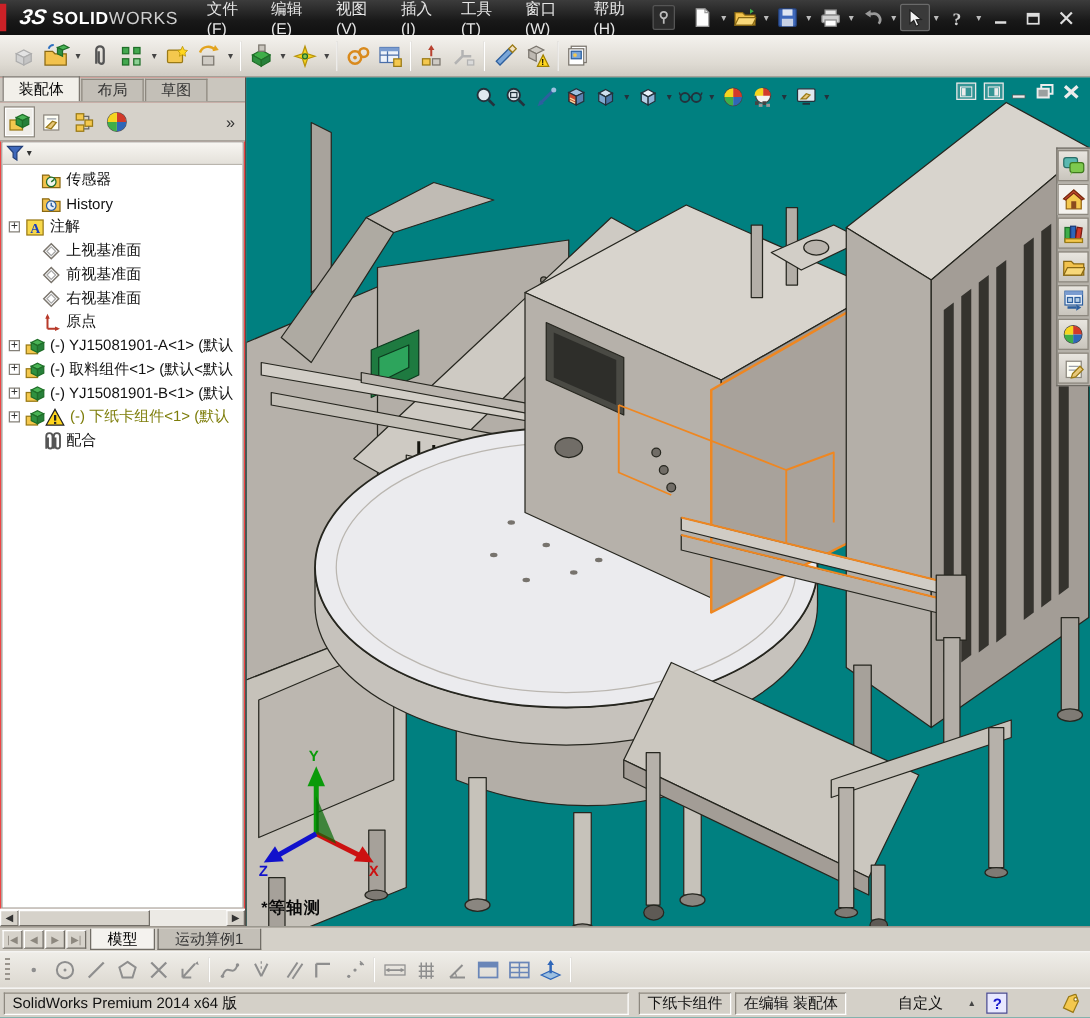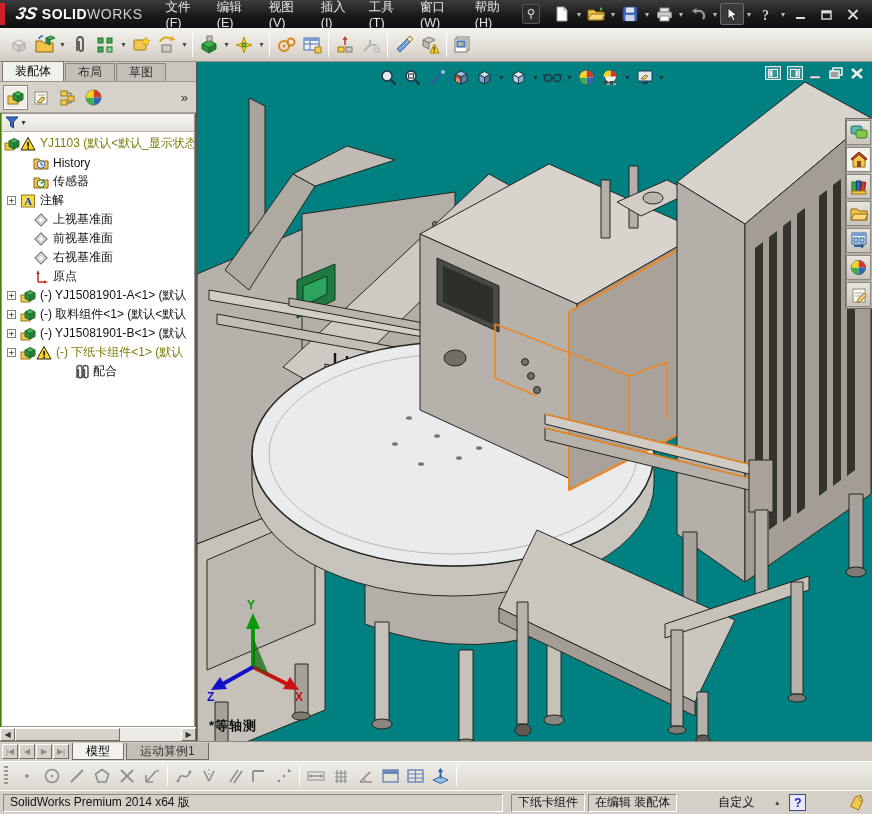--- a/index.html
+++ b/index.html
@@ -25,21 +25,21 @@
   .qabtn.pressed{border:1px solid #6a6a6a;background:#3a3a3a;}
   .dd{width:10px;color:#bbb;font-size:8px;text-align:center;}
   .winctl{margin-left:auto;display:flex;align-items:center;margin-right:6px;}
   .winbtn{width:26px;height:18px;display:flex;align-items:center;justify-content:center;color:#ddd;}
   
   .toolbar2{left:0;top:28px;width:872px;height:34px;background:linear-gradient(#f4f2ee,#dedad2 70%,#cfcbc3);border-bottom:1px solid #979289;display:flex;align-items:center;padding-left:6px;}
   .tbtn{width:26px;height:26px;display:flex;align-items:center;justify-content:center;border-radius:2px;}
   .tsep{width:1px;height:24px;background:#a9a49c;border-right:1px solid #fff;margin:0 3px;}
   .dd2{width:9px;color:#444;font-size:8px;text-align:center;}
   
-  .leftpanel{left:0;top:62px;width:197px;height:679px;background:#4d7c0f;border-right:1px solid #55504a;display:flex;flex-direction:column;}
+  .leftpanel{left:0;top:62px;width:197px;height:679px;background:#ef4444;border-right:1px solid #55504a;display:flex;flex-direction:column;}
   .cmdtabs{height:20px;display:flex;align-items:flex-end;background:#cac6be;padding-left:2px;border-bottom:1px solid #9a958d;}
   .ctab{height:18px;padding:0 12px;display:flex;align-items:center;font-size:12px;border:1px solid #8d887f;border-bottom:none;background:#c3bfb7;margin-right:1px;color:#333;}
   .ctab.active{background:#f2f0ea;height:20px;color:#000;border-color:#7c7770;}
   .fmtabs{height:31px;display:flex;align-items:center;background:#d6d2ca;border-bottom:1px solid #a9a49c;padding-left:3px;}
   .fmbtn{width:25px;height:25px;display:flex;align-items:center;justify-content:center;border:1px solid transparent;margin-right:1px;}
   .fmbtn.active{background:#efedе8;background:#efede8;border:1px solid #8d887f;box-shadow:inset 0 0 0 1px #fff;}
   .fmchevron{margin-left:auto;margin-right:8px;color:#333;font-size:13px;}
   .treewrap{flex:1;background:#fff;border:1px solid #9a958d;margin:0 1px;display:flex;flex-direction:column;overflow:hidden;}
   .filterrow{height:18px;background:linear-gradient(#f8f6f2,#e4e1da);border-bottom:1px solid #b9b5ad;display:flex;align-items:center;padding-left:3px;}
   .tree{flex:1;padding-top:2px;}
@@ -342,168 +342,150 @@
     <div class="fmchevron">»</div>
   </div>
   <div class="treewrap">
     <div class="filterrow">
       <svg width="14" height="13" viewBox="0 0 14 13">
           <path d="M1,1 h12 l-4.5,5 v6 l-3,-2 v-4 z" fill="#3e68bb" stroke="#24407a"></path>
         </svg>
       <span class="dd2" style="color:#333;">▾</span>
     </div>
     <div class="tree">
-      <div class="trow" style="padding-left:2px;">
+      <div class="trow" style="padding-left:18px;">
+        <span class="noexpand"></span>
+        <span class="ticon">
+            <svg width="16" height="16" viewBox="0 0 16 16">
+              <path d="M1,4 h5 l1.5,2 h7.5 v8 h-14 z" fill="#f2c24d" stroke="#8a6914"></path>
+              <circle cx="8" cy="9.5" r="3.8" fill="#eef6ee" stroke="#1f6e28"></circle>
+              <path d="M8,9.5 L10.5,7.5" stroke="#1f6e28" stroke-width="1.2"></path>
+            </svg>
+          </span>
+        <span class="lbl">传感器</span>
+      </div>
+      <div class="trow" style="padding-left:18px;">
+        <span class="noexpand"></span>
+        <span class="ticon">
+            <svg width="16" height="16" viewBox="0 0 16 16">
+              <path d="M1,4 h5 l1.5,2 h7.5 v8 h-14 z" fill="#f2c24d" stroke="#8a6914"></path>
+              <circle cx="8" cy="9.5" r="3.8" fill="#e8f0fa" stroke="#2d5f9e"></circle>
+              <path d="M8,7.2 v2.3 l1.8,1" fill="none" stroke="#2d5f9e" stroke-width="1.1"></path>
+            </svg>
+          </span>
+        <span class="lbl">History</span>
+      </div>
+      <div class="trow" style="padding-left:5px;">
+        <span class="expand">+</span>
+        <span class="ticon">
+            <svg width="16" height="16" viewBox="0 0 16 16">
+              <rect x="1.5" y="2" width="13" height="12" fill="#f8d94c" stroke="#9a7a16"></rect>
+              <text x="4.2" y="12" font-size="11" font-weight="bold" fill="#1a3fbf" font-family="Liberation Serif,serif">A</text>
+            </svg>
+          </span>
+        <span class="lbl">注解</span>
+      </div>
+      <div class="trow" style="padding-left:18px;">
+        <span class="noexpand"></span>
+        <span class="ticon">
+            <svg width="16" height="16" viewBox="0 0 16 16">
+              <polygon points="8,2 14,8 8,14 2,8" fill="none" stroke="#7b766e" stroke-width="1.2"></polygon>
+              <polygon points="8,4.5 11.5,8 8,11.5 4.5,8" fill="none" stroke="#a8a8a8"></polygon>
+            </svg>
+          </span>
+        <span class="lbl">上视基准面</span>
+      </div>
+      <div class="trow" style="padding-left:18px;">
+        <span class="noexpand"></span>
+        <span class="ticon">
+            <svg width="16" height="16" viewBox="0 0 16 16">
+              <polygon points="8,2 14,8 8,14 2,8" fill="none" stroke="#7b766e" stroke-width="1.2"></polygon>
+              <polygon points="8,4.5 11.5,8 8,11.5 4.5,8" fill="none" stroke="#a8a8a8"></polygon>
+            </svg>
+          </span>
+        <span class="lbl">前视基准面</span>
+      </div>
+      <div class="trow" style="padding-left:18px;">
+        <span class="noexpand"></span>
+        <span class="ticon">
+            <svg width="16" height="16" viewBox="0 0 16 16">
+              <polygon points="8,2 14,8 8,14 2,8" fill="none" stroke="#7b766e" stroke-width="1.2"></polygon>
+              <polygon points="8,4.5 11.5,8 8,11.5 4.5,8" fill="none" stroke="#a8a8a8"></polygon>
+            </svg>
+          </span>
+        <span class="lbl">右视基准面</span>
+      </div>
+      <div class="trow" style="padding-left:18px;">
+        <span class="noexpand"></span>
+        <span class="ticon">
+            <svg width="16" height="16" viewBox="0 0 16 16">
+              <line x1="5" y1="13" x2="5" y2="3" stroke="#b83a2a" stroke-width="1.6"></line>
+              <polygon points="5,1 3.2,5 6.8,5" fill="#b83a2a"></polygon>
+              <line x1="5" y1="13" x2="13" y2="13" stroke="#b83a2a" stroke-width="1.6"></line>
+              <polygon points="15,13 11,11.2 11,14.8" fill="#b83a2a"></polygon>
+            </svg>
+          </span>
+        <span class="lbl">原点</span>
+      </div>
+      <div class="trow" style="padding-left:5px;">
+        <span class="expand">+</span>
         <span class="ticon">
             <svg width="16" height="16" viewBox="0 0 16 16">
               <rect x="1" y="7" width="9" height="7" fill="#f4c84e" stroke="#9a7a16"></rect>
               <polygon points="5,5 10,2.5 15,5 10,7.5" fill="#49b355" stroke="#1f6e28"></polygon>
               <polygon points="5,5 10,7.5 10,13 5,10.5" fill="#2f9140" stroke="#1f6e28"></polygon>
               <polygon points="15,5 10,7.5 10,13 15,10.5" fill="#27803a" stroke="#1f6e28"></polygon>
             </svg>
           </span>
-        <span class="ticon">
-            <svg width="16" height="16" viewBox="0 0 16 16">
-              <polygon points="8,1.5 15,14 1,14" fill="#ffd61e" stroke="#222"></polygon>
-              <rect x="7.2" y="6" width="1.8" height="4.5" fill="#222"></rect>
-              <rect x="7.2" y="11.5" width="1.8" height="1.6" fill="#222"></rect>
-            </svg>
-          </span>
-        <span class="lbl warn">YJ1103  (默认&lt;默认_显示状态</span>
-      </div>
-      <div class="trow" style="padding-left:18px;">
-        <span class="noexpand"></span>
-        <span class="ticon">
-            <svg width="16" height="16" viewBox="0 0 16 16">
-              <path d="M1,4 h5 l1.5,2 h7.5 v8 h-14 z" fill="#f2c24d" stroke="#8a6914"></path>
-              <circle cx="8" cy="9.5" r="3.8" fill="#e8f0fa" stroke="#2d5f9e"></circle>
-              <path d="M8,7.2 v2.3 l1.8,1" fill="none" stroke="#2d5f9e" stroke-width="1.1"></path>
-            </svg>
-          </span>
-        <span class="lbl">History</span>
-      </div>
-      <div class="trow" style="padding-left:18px;">
-        <span class="noexpand"></span>
-        <span class="ticon">
-            <svg width="16" height="16" viewBox="0 0 16 16">
-              <path d="M1,4 h5 l1.5,2 h7.5 v8 h-14 z" fill="#f2c24d" stroke="#8a6914"></path>
-              <circle cx="8" cy="9.5" r="3.8" fill="#eef6ee" stroke="#1f6e28"></circle>
-              <path d="M8,9.5 L10.5,7.5" stroke="#1f6e28" stroke-width="1.2"></path>
-            </svg>
-          </span>
-        <span class="lbl">传感器</span>
-      </div>
-      <div class="trow" style="padding-left:5px;">
-        <span class="expand">+</span>
-        <span class="ticon">
-            <svg width="16" height="16" viewBox="0 0 16 16">
-              <rect x="1.5" y="2" width="13" height="12" fill="#f8d94c" stroke="#9a7a16"></rect>
-              <text x="4.2" y="12" font-size="11" font-weight="bold" fill="#1a3fbf" font-family="Liberation Serif,serif">A</text>
-            </svg>
-          </span>
-        <span class="lbl">注解</span>
-      </div>
-      <div class="trow" style="padding-left:18px;">
-        <span class="noexpand"></span>
-        <span class="ticon">
-            <svg width="16" height="16" viewBox="0 0 16 16">
-              <polygon points="8,2 14,8 8,14 2,8" fill="none" stroke="#7b766e" stroke-width="1.2"></polygon>
-              <polygon points="8,4.5 11.5,8 8,11.5 4.5,8" fill="none" stroke="#a8a8a8"></polygon>
-            </svg>
-          </span>
-        <span class="lbl">上视基准面</span>
-      </div>
-      <div class="trow" style="padding-left:18px;">
-        <span class="noexpand"></span>
-        <span class="ticon">
-            <svg width="16" height="16" viewBox="0 0 16 16">
-              <polygon points="8,2 14,8 8,14 2,8" fill="none" stroke="#7b766e" stroke-width="1.2"></polygon>
-              <polygon points="8,4.5 11.5,8 8,11.5 4.5,8" fill="none" stroke="#a8a8a8"></polygon>
-            </svg>
-          </span>
-        <span class="lbl">前视基准面</span>
-      </div>
-      <div class="trow" style="padding-left:18px;">
-        <span class="noexpand"></span>
-        <span class="ticon">
-            <svg width="16" height="16" viewBox="0 0 16 16">
-              <polygon points="8,2 14,8 8,14 2,8" fill="none" stroke="#7b766e" stroke-width="1.2"></polygon>
-              <polygon points="8,4.5 11.5,8 8,11.5 4.5,8" fill="none" stroke="#a8a8a8"></polygon>
-            </svg>
-          </span>
-        <span class="lbl">右视基准面</span>
-      </div>
-      <div class="trow" style="padding-left:18px;">
-        <span class="noexpand"></span>
-        <span class="ticon">
-            <svg width="16" height="16" viewBox="0 0 16 16">
-              <line x1="5" y1="13" x2="5" y2="3" stroke="#b83a2a" stroke-width="1.6"></line>
-              <polygon points="5,1 3.2,5 6.8,5" fill="#b83a2a"></polygon>
-              <line x1="5" y1="13" x2="13" y2="13" stroke="#b83a2a" stroke-width="1.6"></line>
-              <polygon points="15,13 11,11.2 11,14.8" fill="#b83a2a"></polygon>
-            </svg>
-          </span>
-        <span class="lbl">原点</span>
+        <span class="lbl">(-) YJ15081901-A&lt;1&gt;  (默认</span>
       </div>
       <div class="trow" style="padding-left:5px;">
         <span class="expand">+</span>
         <span class="ticon">
             <svg width="16" height="16" viewBox="0 0 16 16">
               <rect x="1" y="7" width="9" height="7" fill="#f4c84e" stroke="#9a7a16"></rect>
               <polygon points="5,5 10,2.5 15,5 10,7.5" fill="#49b355" stroke="#1f6e28"></polygon>
               <polygon points="5,5 10,7.5 10,13 5,10.5" fill="#2f9140" stroke="#1f6e28"></polygon>
               <polygon points="15,5 10,7.5 10,13 15,10.5" fill="#27803a" stroke="#1f6e28"></polygon>
             </svg>
           </span>
-        <span class="lbl">(-) YJ15081901-A&lt;1&gt;  (默认</span>
+        <span class="lbl">(-) 取料组件&lt;1&gt;  (默认&lt;默认</span>
       </div>
       <div class="trow" style="padding-left:5px;">
         <span class="expand">+</span>
         <span class="ticon">
             <svg width="16" height="16" viewBox="0 0 16 16">
               <rect x="1" y="7" width="9" height="7" fill="#f4c84e" stroke="#9a7a16"></rect>
               <polygon points="5,5 10,2.5 15,5 10,7.5" fill="#49b355" stroke="#1f6e28"></polygon>
               <polygon points="5,5 10,7.5 10,13 5,10.5" fill="#2f9140" stroke="#1f6e28"></polygon>
               <polygon points="15,5 10,7.5 10,13 15,10.5" fill="#27803a" stroke="#1f6e28"></polygon>
             </svg>
           </span>
-        <span class="lbl">(-) 取料组件&lt;1&gt;  (默认&lt;默认</span>
+        <span class="lbl">(-) YJ15081901-B&lt;1&gt;  (默认</span>
       </div>
       <div class="trow" style="padding-left:5px;">
         <span class="expand">+</span>
         <span class="ticon">
             <svg width="16" height="16" viewBox="0 0 16 16">
               <rect x="1" y="7" width="9" height="7" fill="#f4c84e" stroke="#9a7a16"></rect>
               <polygon points="5,5 10,2.5 15,5 10,7.5" fill="#49b355" stroke="#1f6e28"></polygon>
               <polygon points="5,5 10,7.5 10,13 5,10.5" fill="#2f9140" stroke="#1f6e28"></polygon>
               <polygon points="15,5 10,7.5 10,13 15,10.5" fill="#27803a" stroke="#1f6e28"></polygon>
             </svg>
           </span>
-        <span class="lbl">(-) YJ15081901-B&lt;1&gt;  (默认</span>
-      </div>
-      <div class="trow" style="padding-left:5px;">
-        <span class="expand">+</span>
-        <span class="ticon">
-            <svg width="16" height="16" viewBox="0 0 16 16">
-              <rect x="1" y="7" width="9" height="7" fill="#f4c84e" stroke="#9a7a16"></rect>
-              <polygon points="5,5 10,2.5 15,5 10,7.5" fill="#49b355" stroke="#1f6e28"></polygon>
-              <polygon points="5,5 10,7.5 10,13 5,10.5" fill="#2f9140" stroke="#1f6e28"></polygon>
-              <polygon points="15,5 10,7.5 10,13 15,10.5" fill="#27803a" stroke="#1f6e28"></polygon>
-            </svg>
-          </span>
         <span class="ticon">
             <svg width="16" height="16" viewBox="0 0 16 16">
               <polygon points="8,1.5 15,14 1,14" fill="#ffd61e" stroke="#222"></polygon>
               <rect x="7.2" y="6" width="1.8" height="4.5" fill="#222"></rect>
               <rect x="7.2" y="11.5" width="1.8" height="1.6" fill="#222"></rect>
             </svg>
           </span>
         <span class="lbl warn">(-) 下纸卡组件&lt;1&gt;  (默认</span>
       </div>
-      <div class="trow" style="padding-left:18px;margin-left:40px;">
+      <div class="trow" style="padding-left:18px;">
         <span class="noexpand"></span>
         <span class="ticon">
             <svg width="18" height="16" viewBox="0 0 18 16">
               <path d="M4,14 L4,4 a2.5,2.5 0 0 1 5,0 L9,12 a1.8,1.8 0 0 1 -3.6,0 L5.4,5" fill="none" stroke="#555" stroke-width="1.5"></path>
               <path d="M10,14 L10,4 a2.5,2.5 0 0 1 5,0 L15,12 a1.8,1.8 0 0 1 -3.6,0 L11.4,5" fill="none" stroke="#555" stroke-width="1.5"></path>
             </svg>
           </span>
         <span class="lbl">配合</span>
       </div>
     </div>

